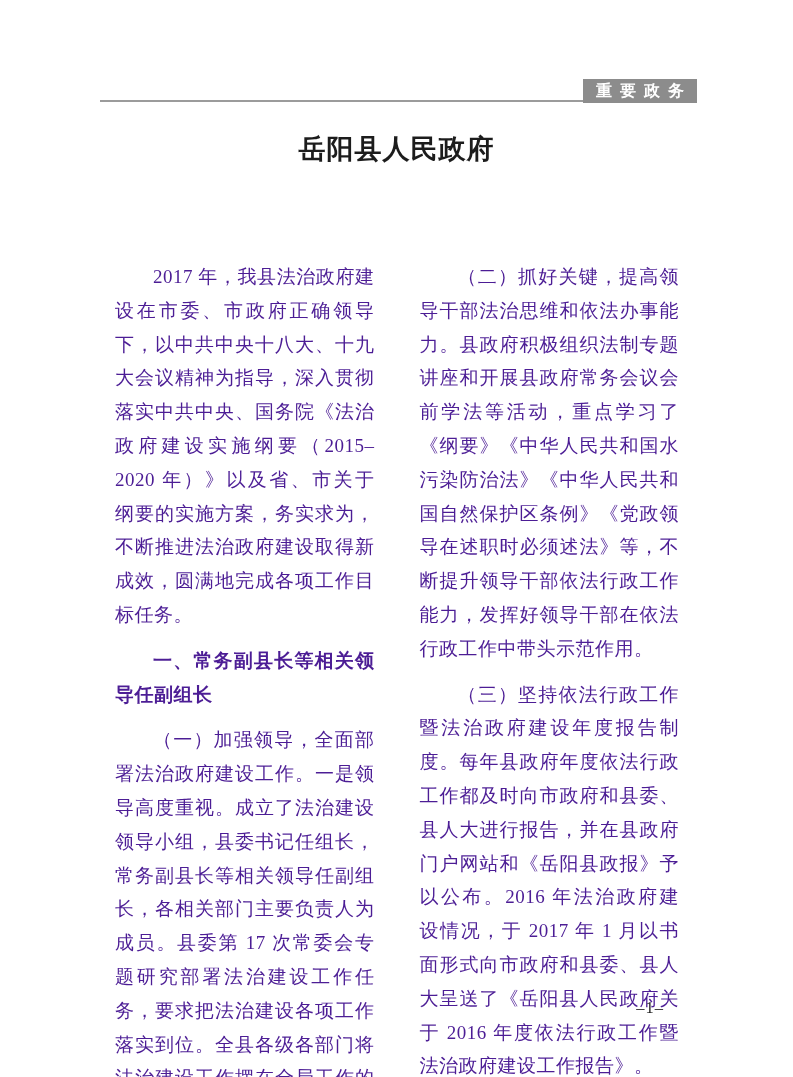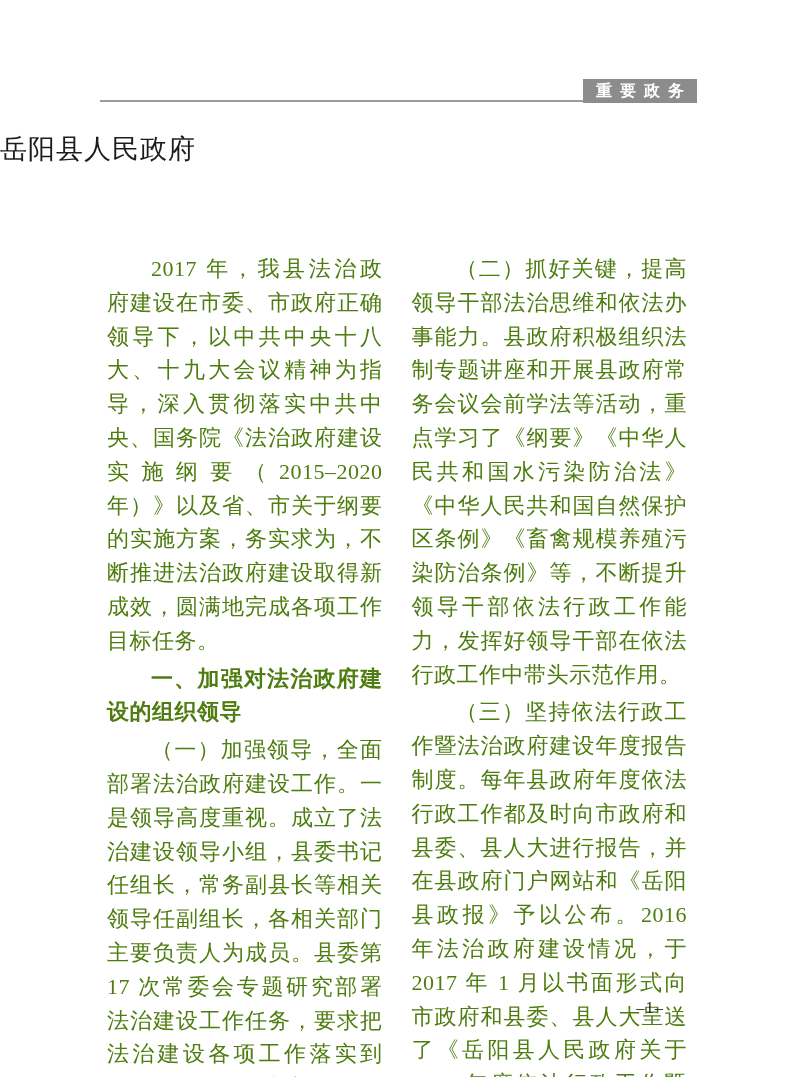--- a/index.html
+++ b/index.html
@@ -40,47 +40,47 @@
     letter-spacing: 8px;
     text-indent: 8px; 
     white-space: nowrap;
   }
   
   .doc-title {
     position: absolute;
     top: 131px;
     left: 0;
     width: 793px;
-    text-align: left;
-    font-weight: 400;
+    text-align: center;
+    font-weight: 700;
     font-size: 27px;
     line-height: 37px;
     letter-spacing: 1px;
   }
   
   .body-columns {
     position: absolute;
     top: 248px;
     left: 103px;
     width: 588px;
     display: flex;
     gap: 21px;
   }
   .col {
     width: 283.5px;
     flex: 0 0 283.5px;
   }
   .col p {
-    margin: 4px;
-    font-size: 22px;
+    margin: 12px;
+    font-size: 19px;
     line-height: 33.8px;
     text-align: justify;
     text-justify: inter-ideograph;
     letter-spacing: 0.5px;
-    color: #4d7c0f;
+    color: #4c1d95;
   }
   .col p.indent { text-indent: 2em; }
   .col p.heading {
     font-weight: 700;
     font-family: "Liberation Sans", "DejaVu Sans", sans-serif;
     letter-spacing: 0.5px;
   }
   
   .page-number {
     position: absolute;
@@ -102,25 +102,25 @@
 
   <div class="category-badge">重要政务</div>
 
   <div class="doc-title">
     <div>岳阳县人民政府</div>
   </div>
 
   <div class="body-columns">
     <div class="col">
       <p class="indent">2017 年，我县法治政府建设在市委、市政府正确领导下，以中共中央十八大、十九大会议精神为指导，深入贯彻落实中共中央、国务院《法治政府建设实施纲要（2015–2020 年）》以及省、市关于纲要的实施方案，务实求为，不断推进法治政府建设取得新成效，圆满地完成各项工作目标任务。</p>
-      <p class="indent heading">一、加强对法治政府建设的组织领导</p>
+      <p class="indent heading">一、常务副县长等相关领导任副组长</p>
       <p class="indent">（一）加强领导，全面部署法治政府建设工作。一是领导高度重视。成立了法治建设领导小组，县委书记任组长，常务副县长等相关领导任副组长，各相关部门主要负责人为成员。县委第 17 次常委会专题研究部署法治建设工作任务，要求把法治建设各项工作落实到位。全县各级各部门将法治建设工作摆在全局工作的重要位置，规定党政主要负责人履行法治建设第一责任人职责，党政领导在述职时必须述法。二是以县委、县政府名义制定《关于贯彻落实〈法治政府建设实施纲要（2015 — 2020 年）〉的实施方案》，对法治政府建设各项工作任务</p>
     </div>
     <div class="col">
-      <p class="indent">（二）抓好关键，提高领导干部法治思维和依法办事能力。县政府积极组织法制专题讲座和开展县政府常务会议会前学法等活动，重点学习了《纲要》《中华人民共和国水污染防治法》《中华人民共和国自然保护区条例》《畜禽规模养殖污染防治条例》等，不断提升领导干部依法行政工作能力，发挥好领导干部在依法行政工作中带头示范作用。</p>
+      <p class="indent">（二）抓好关键，提高领导干部法治思维和依法办事能力。县政府积极组织法制专题讲座和开展县政府常务会议会前学法等活动，重点学习了《纲要》《中华人民共和国水污染防治法》《中华人民共和国自然保护区条例》《党政领导在述职时必须述法》等，不断提升领导干部依法行政工作能力，发挥好领导干部在依法行政工作中带头示范作用。</p>
       <p class="indent">（三）坚持依法行政工作暨法治政府建设年度报告制度。每年县政府年度依法行政工作都及时向市政府和县委、县人大进行报告，并在县政府门户网站和《岳阳县政报》予以公布。2016 年法治政府建设情况，于 2017 年 1 月以书面形式向市政府和县委、县人大呈送了《岳阳县人民政府关于 2016 年度依法行政工作暨法治政府建设工作报告》。</p>
 
     </div>
   </div>
 
   <div class="page-number">–1–</div>
 
 </div>
 
 </body></html>

